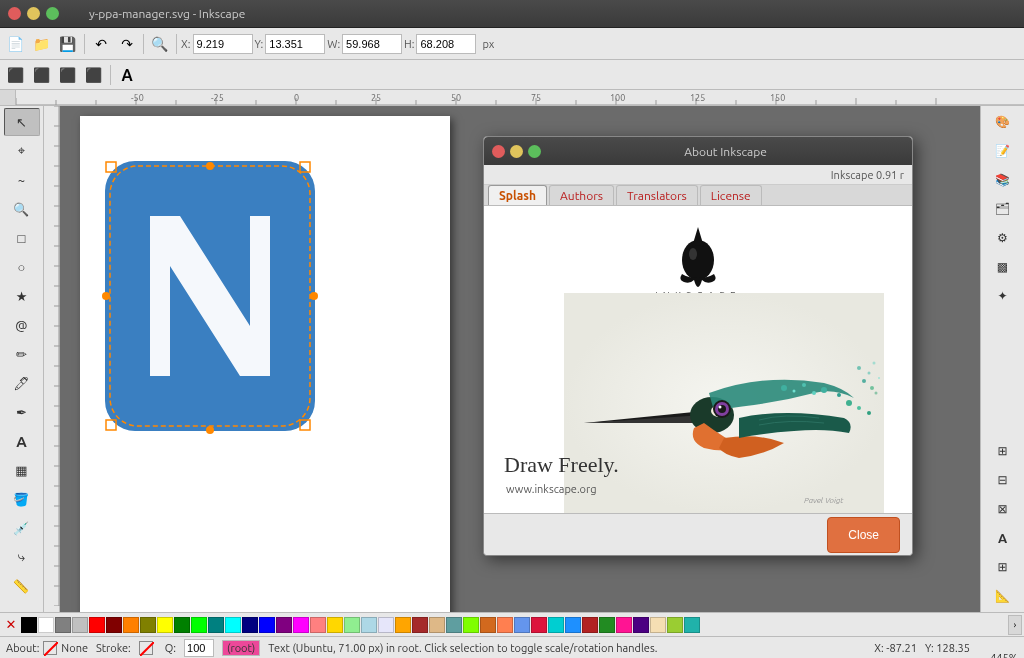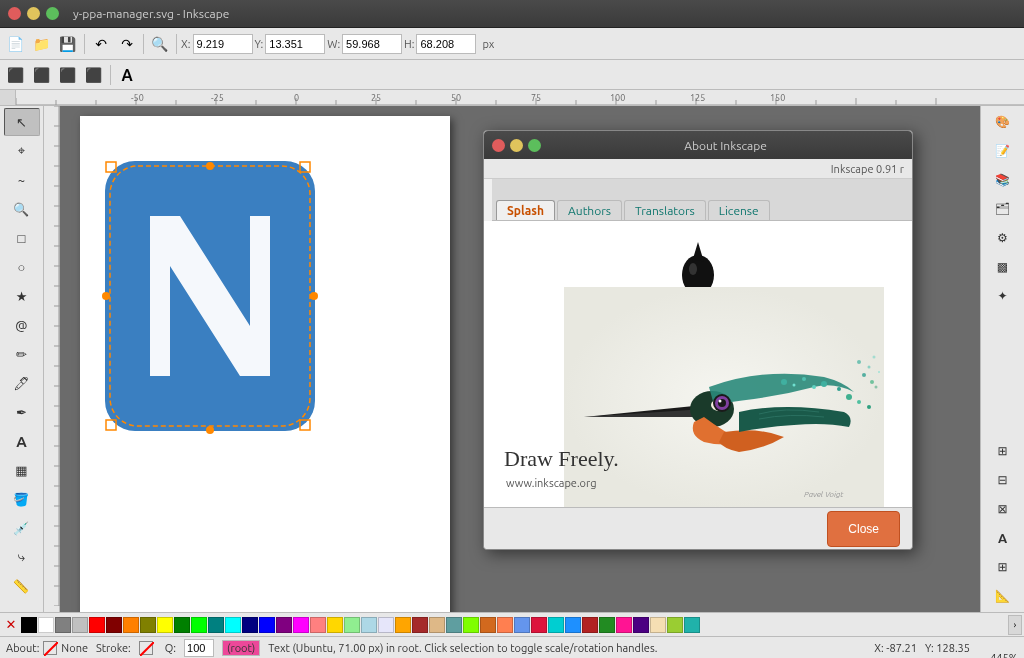--- a/index.html
+++ b/index.html
@@ -12,21 +12,21 @@
       background: #3c3c3c;
     }
 
     
     .title-bar {
       height: 28px;
       background: linear-gradient(to bottom, #4a4a4a, #3a3a3a);
       display: flex;
       align-items: center;
       padding: 0 8px;
-      gap: 8px;
+      gap: 24px;
       border-bottom: 1px solid #222;
     }
     .window-controls {
       display: flex;
       gap: 6px;
       align-items: center;
     }
     .wc-btn {
       width: 13px;
       height: 13px;
@@ -258,21 +258,21 @@
       height: 16px;
       cursor: pointer;
       border: 1px solid rgba(0,0,0,0.2);
       flex-shrink: 0;
     }
 
     
     .about-dialog {
       position: absolute;
       left: 483px;
-      top: 130px;
+      top: 136px;
       width: 430px;
       height: 420px;
       background: #f0f0f0;
       border: 1px solid #888;
       border-radius: 4px;
       box-shadow: 4px 4px 16px rgba(0,0,0,0.5);
       z-index: 100;
       display: flex;
       flex-direction: column;
     }
@@ -303,33 +303,32 @@
       justify-content: flex-end;
       padding: 0 8px;
       font-size: 11px;
       color: #555;
       border-bottom: 1px solid #ccc;
     }
     .about-tabs {
       display: flex;
       background: #d8d8d8;
       border-bottom: 1px solid #bbb;
-      padding: 21px 4px 0;
+      padding: 0 4px 0;
       gap: 2px;
-      margin-left: 8px;
     }
     .tab-btn {
       padding: 3px 10px;
       font-size: 12px;
       cursor: pointer;
       border: 1px solid #bbb;
       border-bottom: none;
       border-radius: 3px 3px 0 0;
       background: #d8d8d8;
-      color: #0f766e;
+      color: #b91c1c;
     }
     .tab-btn.active {
       background: #f0f0f0;
       border-color: #999;
       font-weight: bold;
       color: #c85000;
     }
     .about-content {
       flex: 1;
       background: white;

